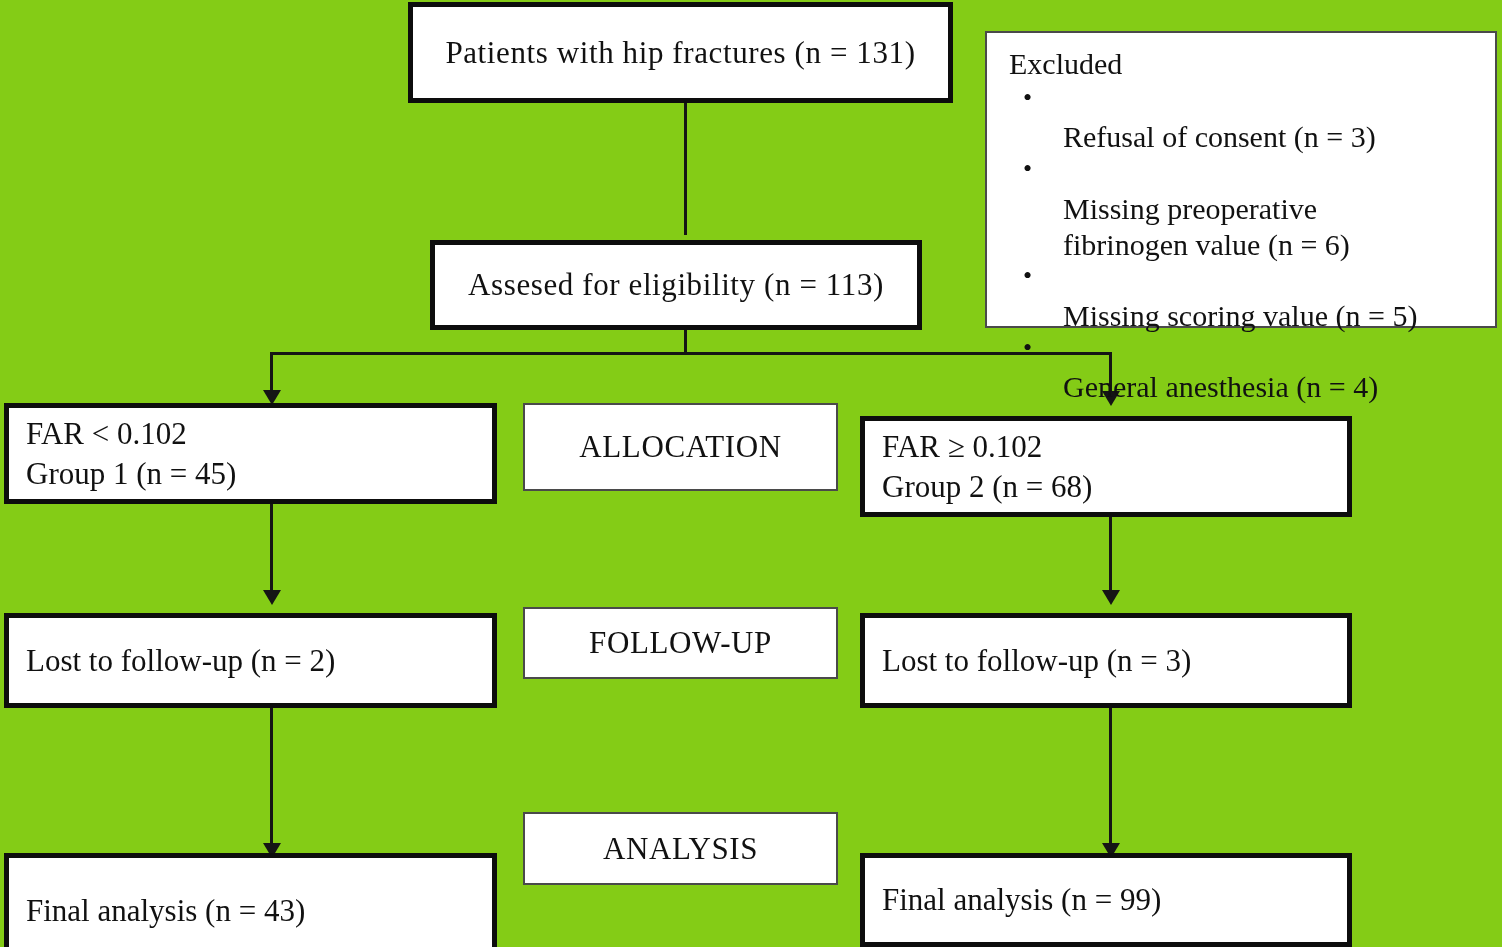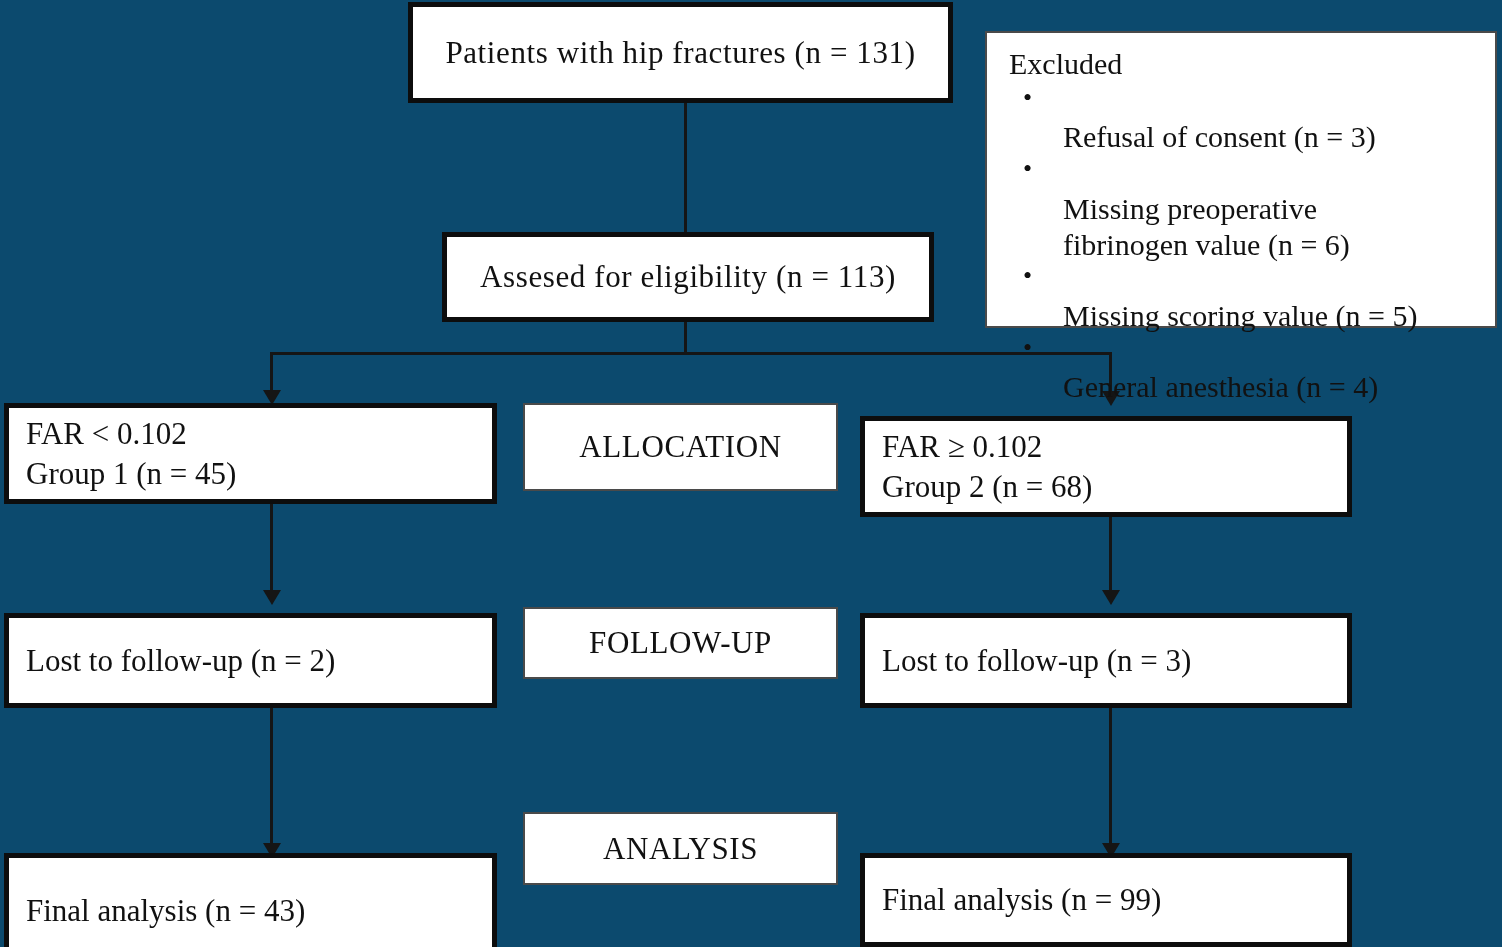--- a/index.html
+++ b/index.html
@@ -5,21 +5,21 @@
 <style>
   html, body {
     margin: 0;
     padding: 0;
     background: #ffffff;
   }
   #canvas {
     position: relative;
     width: 1502px;
     height: 947px;
-    background: #0c4a6e;
+    background: #84cc16;
     font-family: "Liberation Serif", "DejaVu Serif", serif;
     color: #111111;
     overflow: hidden;
   }
 
   
   .box {
     position: absolute;
     box-sizing: border-box;
     background: #ffffff;
@@ -137,21 +137,21 @@
       </li>
       <li>
         <span class="bullet">•</span><span>Missing  scoring value (n = 5)</span>
       </li>
       <li>
         <span class="bullet">•</span><span>General anesthesia (n = 4)</span>
       </li>
     </ul>
   </div>
 
-  <div class="box thick centered" style="left:430px; top:232px; width:492px; height:90px;margin-left:12px;">
+  <div class="box thick centered" style="left:430px; top:240px; width:492px; height:90px;">
     <div class="box-text">Assesed for eligibility (n = 113)</div>
   </div>
 
   <div class="box thin centered" style="left:523px; top:374px; width:315px; height:88px;">
     <div class="box-text">ALLOCATION</div>
   </div>
 
   <div class="box thick pad-left" style="left:4px; top:403px; width:493px; height:101px;">
     <div class="box-text">FAR &lt; 0.102</div>
     <div class="box-text">Group 1 (n = 45)</div>

